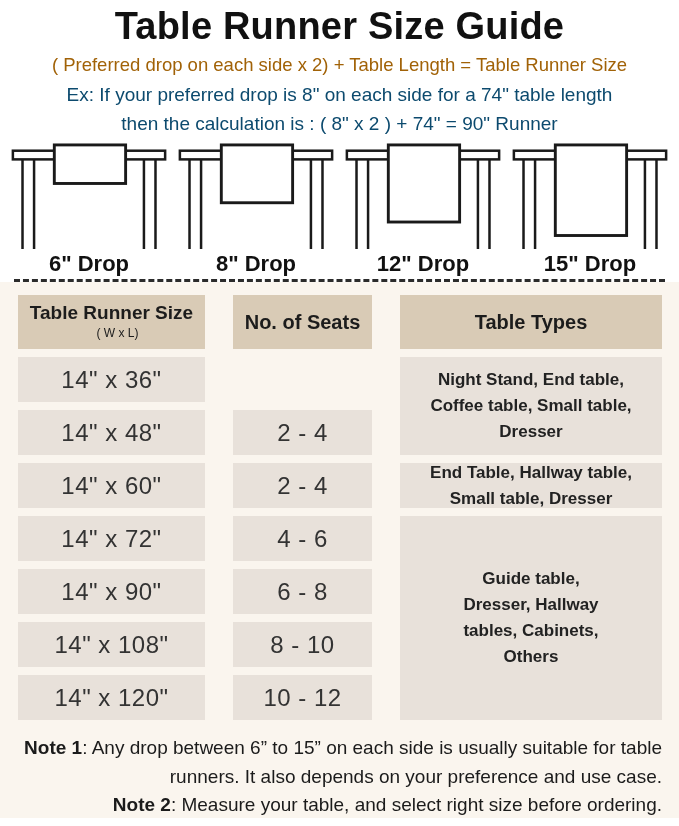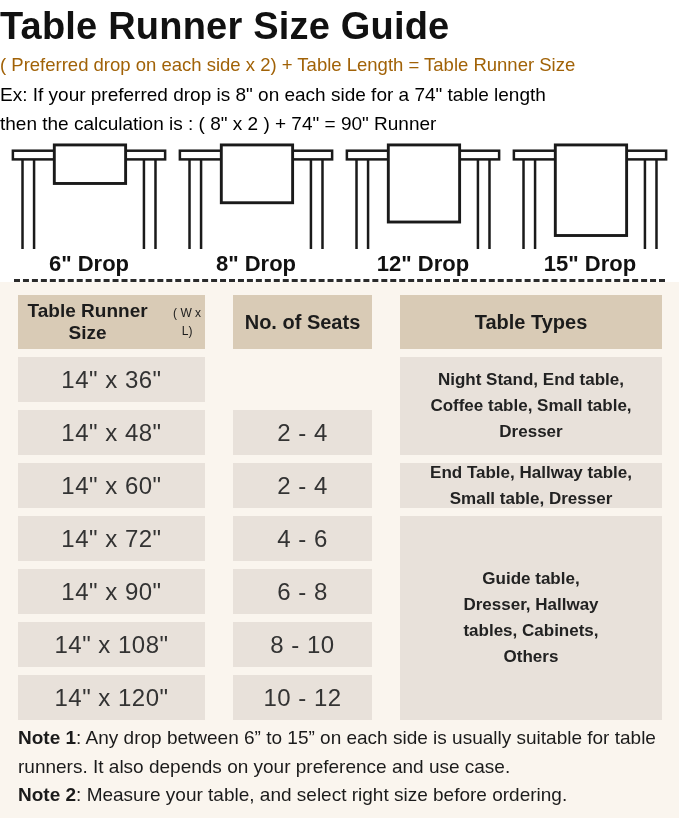--- a/index.html
+++ b/index.html
@@ -1,57 +1,57 @@
 <!DOCTYPE html>
 <html><head>
 <meta charset="utf-8">
 <style>
   * { box-sizing: border-box; }
   body { margin: 0; background: #ffffff; font-family: "Liberation Sans", "DejaVu Sans", sans-serif; color: #1c1c1c; }
   .page { width: 679px; height: 826px; overflow: hidden; background: #ffffff; }
 
   
-  .hdr-block { }
+  .hdr-block { text-align: center; }
   .title { margin: 0; padding-top: 3px; font-size: 38px; line-height: 47px; font-weight: 800; letter-spacing: 0.2px; color: #111; }
   .formula { margin: 0; font-size: 18.5px; line-height: 30px; white-space: nowrap; color: #a16207; }
-  .example { margin: 0; font-size: 19px; line-height: 29px; color: #000000; }
+  .example { margin: 0; font-size: 19px; line-height: 29px; color: #0c4a6e; }
 
   
   .illos { display: flex; justify-content: space-between; padding: 2px 6px 0 6px; margin-top: 3px; }
   .illo { width: 166px; margin: 0; text-align: center; }
   .illo svg { display: block; margin: 0 auto; }
   .illo figcaption { font-size: 22px; font-weight: 700; line-height: 28px; margin-top: 1px; color: #111; }
 
   .divider { margin: 1px 14px 0 14px; border: 0; border-top: 3px dashed #2b2b2b; height: 0; }
 
   
   .lower { background: #faf5ee; padding: 13px 17px 0 18px; height: 536px; }
   .size-table {
     display: grid;
     grid-template-columns: 187px 139px 262px;
     grid-template-rows: 54px repeat(7, 45px);
     column-gap: 28px;
     row-gap: 8px;
   }
-  .cell { display: flex; flex-direction: row; align-items: center; justify-content: center; background: #e8e1da; text-align: center; }
+  .cell { display: flex; flex-direction: column; align-items: center; justify-content: center; background: #e8e1da; text-align: center; }
   .hdr { background: #d9cbb6; }
   .hdr .h1 { font-size: 19px; font-weight: 700; line-height: 22px; }
   .hdr .h2 { font-size: 12px; font-weight: 400; line-height: 18px; margin-left: 12px; }
   .hdr-one { font-size: 20px; font-weight: 700; }
   .val { font-size: 24px; font-weight: 400; color: #333; letter-spacing: 0.5px; }
   .types { font-size: 17px; font-weight: 700; line-height: 26px; padding: 0 30px; color: #222; }
   .types.narrow { padding: 0 52px; }
   .c1 { grid-column: 1; } .c2 { grid-column: 2; } .c3 { grid-column: 3; }
   .r1 { grid-row: 1; } .r2 { grid-row: 2; } .r3 { grid-row: 3; } .r4 { grid-row: 4; }
   .r5 { grid-row: 5; } .r6 { grid-row: 6; } .r7 { grid-row: 7; } .r8 { grid-row: 8; }
   .span2 { grid-row: 2 / span 2; }
   .span4 { grid-row: 5 / span 4; }
 
   
-  .notes { margin: 4px auto 0 auto; max-width: 665px; text-align: left; }
+  .notes { margin: 14px auto 0 auto; max-width: 665px; text-align: right; }
   .note { margin: 0; font-size: 19px; line-height: 28.5px; color: #1b1b1b; }
   .note strong { font-weight: 700; }
 </style>
 </head>
 <body>
 
 <div class="page">
 
   <div class="hdr-block">
     <h1 class="title">Table Runner Size Guide</h1>

